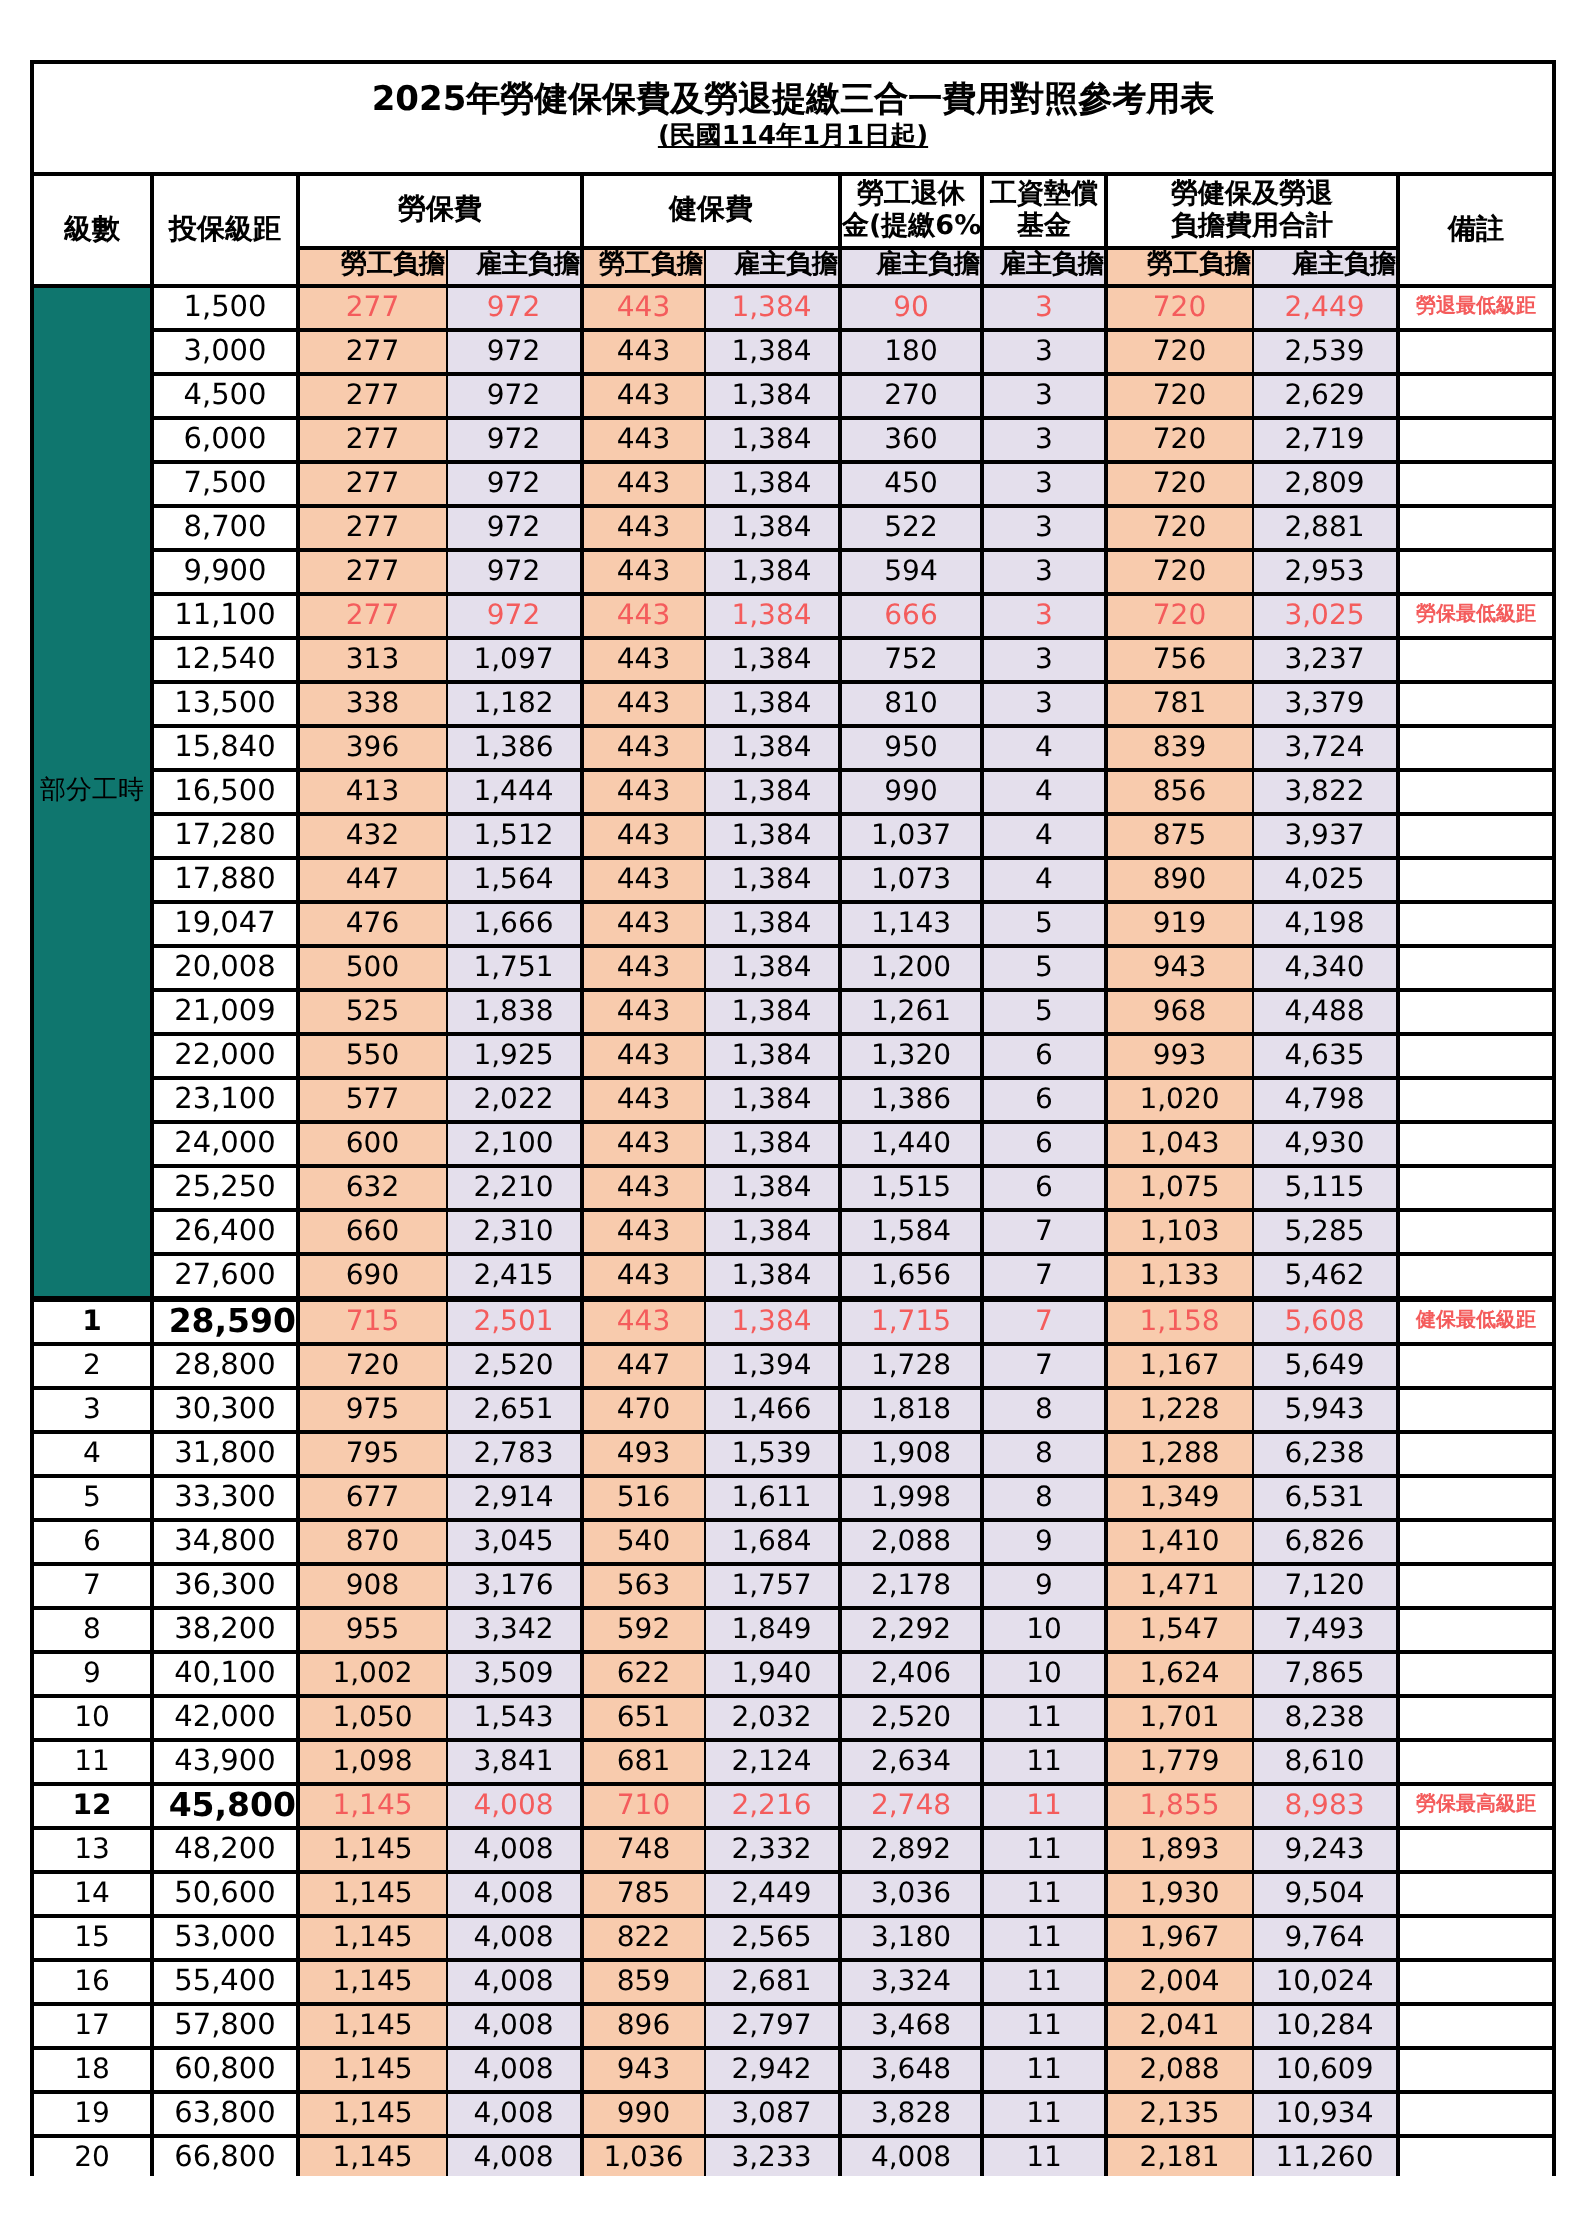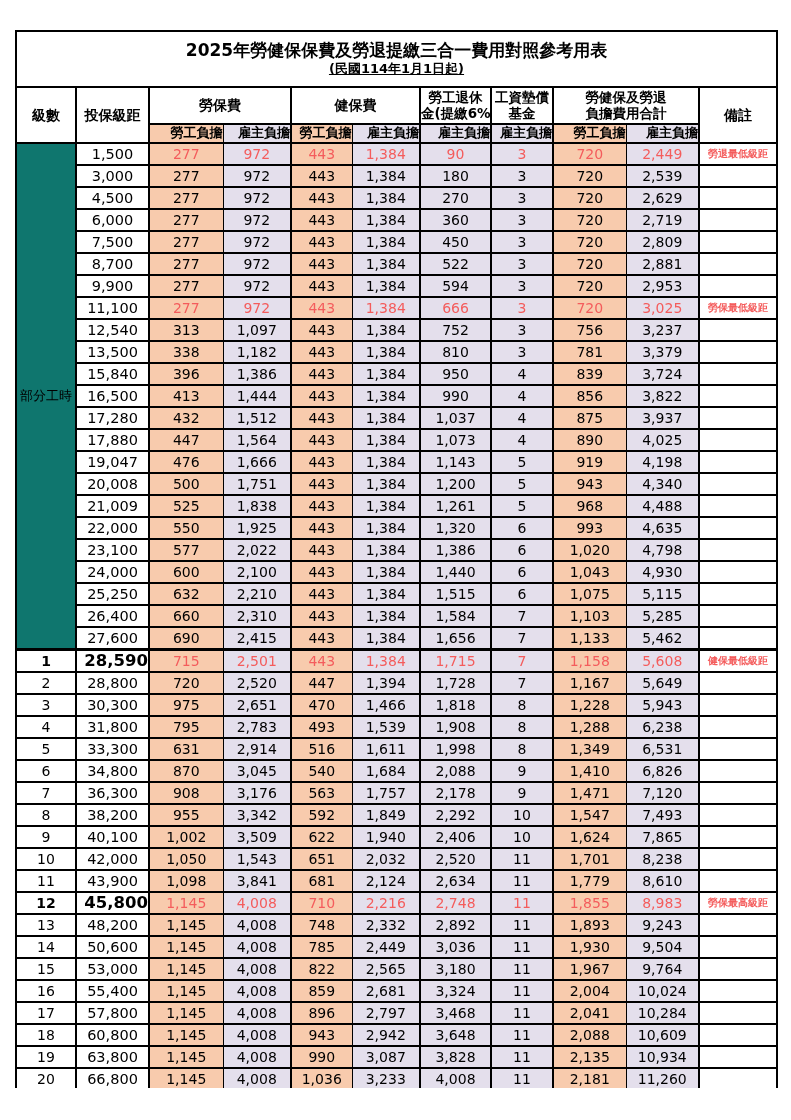--- a/index.html
+++ b/index.html
@@ -412,21 +412,21 @@
           <td class="er val">1,539</td>
           <td class="er gs val">1,908</td>
           <td class="er gs val">8</td>
           <td class="emp gs val">1,288</td>
           <td class="er val">6,238</td>
           <td class="remark gs"></td>
         </tr>
         <tr>
           <td class="level">5</td>
           <td class="bracket gs">33,300</td>
-          <td class="emp gs val">631</td>
+          <td class="emp gs val">677</td>
           <td class="er val">2,914</td>
           <td class="emp gs val">516</td>
           <td class="er val">1,611</td>
           <td class="er gs val">1,998</td>
           <td class="er gs val">8</td>
           <td class="emp gs val">1,349</td>
           <td class="er val">6,531</td>
           <td class="remark gs"></td>
         </tr>
         <tr>

